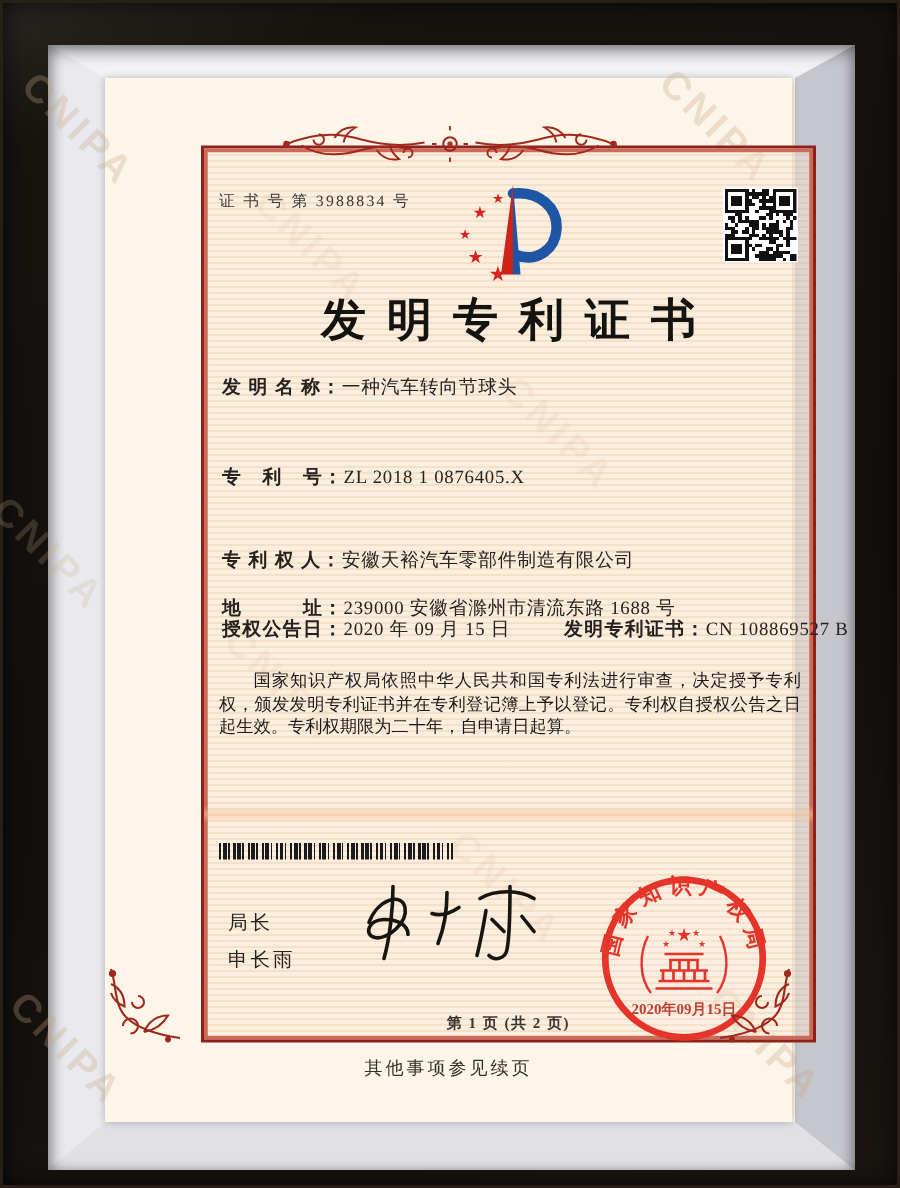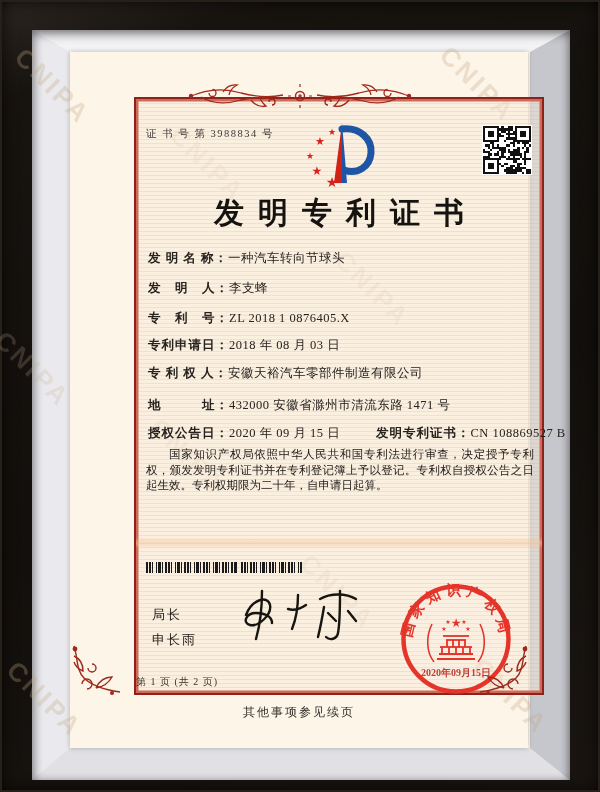--- a/index.html
+++ b/index.html
@@ -69,21 +69,21 @@
     position:absolute;left:0;top:94px;width:100%;
     text-align:center;font-size:30px;font-weight:bold;color:#151310;
     letter-spacing:14px;padding-left:14px;box-sizing:border-box;
   }
   
   .field{
     position:absolute;left:12px;width:392px;
     font-size:12.5px;color:#26221e;letter-spacing:.5px;white-space:nowrap;
   }
   .r1{top:151px}.r2{top:181px}.r3{top:211px}.r4{top:238px}
-  .r5{top:266px}.r6{top:298px}.r7{top:326px}
+  .r5{top:266px}.r6{top:298px}.r7{top:312px}
   .field .flabel{letter-spacing:1px;font-weight:bold;}
   .pair2{position:absolute;left:228px;top:0;}
   
   .paras{
     position:absolute;left:10px;top:348px;width:388px;
     font-size:11.5px;line-height:15.5px;color:#1d1a16;
     text-align:justify;
   }
   .paras p{margin:0;text-indent:2em;}
   .band{
@@ -104,22 +104,22 @@
   .signature{position:absolute;left:96px;top:486px;width:130px;height:62px;}
   
   .seal{position:absolute;left:263px;top:483px;width:114px;height:114px;}
   .seal svg{position:absolute;left:0;top:0;}
   .seal-date{
     position:absolute;left:0;top:84px;width:114px;text-align:center;
     font-size:10px;font-weight:bold;color:#b5291f;opacity:.88;
     letter-spacing:0;white-space:nowrap;
   }
   .page-ind{
-    position:absolute;left:0;top:576px;width:100%;
-    font-size:10px;color:#3a362f;letter-spacing:1px;
+    position:absolute;left:0;top:576px;width:100%;text-align:center;
+    font-size:10px;color:#3a362f;letter-spacing:1px;font-weight:bold;
   }
   .note{
     position:absolute;left:70px;top:704px;width:458px;z-index:6;
     text-align:center;font-size:12px;color:#33302a;letter-spacing:2px;
   }
   .orn-top{position:absolute;left:185px;top:83px;z-index:6;}
   .orn-corner{position:absolute;z-index:6;}
   .orn-bl{left:68px;top:644px;}
   .orn-br{left:478px;top:644px;transform:scaleX(-1);}
 </style>
@@ -336,34 +336,28 @@
           <rect x="19" y="20" width="1" height="1" fill="#111"></rect>
           <rect x="20" y="20" width="1" height="1" fill="#111"></rect>
         </svg>
     </div>
 
     <div class="title">发明专利证书</div>
 
     <div class="field r1">
       <span class="flabel">发 明 名 称：</span><span>一种汽车转向节球头</span>
     </div>
-    <div class="field r2">
-      <span class="flabel">发　明　人：</span><span>李支蜂</span>
-    </div>
     <div class="field r3">
       <span class="flabel">专　利　号：</span><span>ZL 2018 1 0876405.X</span>
     </div>
-    <div class="field r4">
-      <span class="flabel">专利申请日：</span><span>2018 年 08 月 03 日</span>
-    </div>
     <div class="field r5">
       <span class="flabel">专 利 权 人：</span><span>安徽天裕汽车零部件制造有限公司</span>
     </div>
     <div class="field r6">
-      <span class="flabel">地　　　址：</span><span>432000 安徽省滁州市清流东路 1471 号</span>
+      <span class="flabel">地　　　址：</span><span>239000 安徽省滁州市清流东路 1688 号</span>
     </div>
     <div class="field r7">
       <span class="flabel">授权公告日：</span><span>2020 年 09 月 15 日</span>
       <span class="pair2">
         <span class="flabel">发明专利证书：</span><span>CN 108869527 B</span>
       </span>
     </div>
 
     <div class="paras">
       <p>国家知识产权局依照中华人民共和国专利法进行审查，决定授予专利权，颁发发明专利证书并在专利登记簿上予以登记。专利权自授权公告之日起生效。专利权期限为二十年，自申请日起算。</p>

